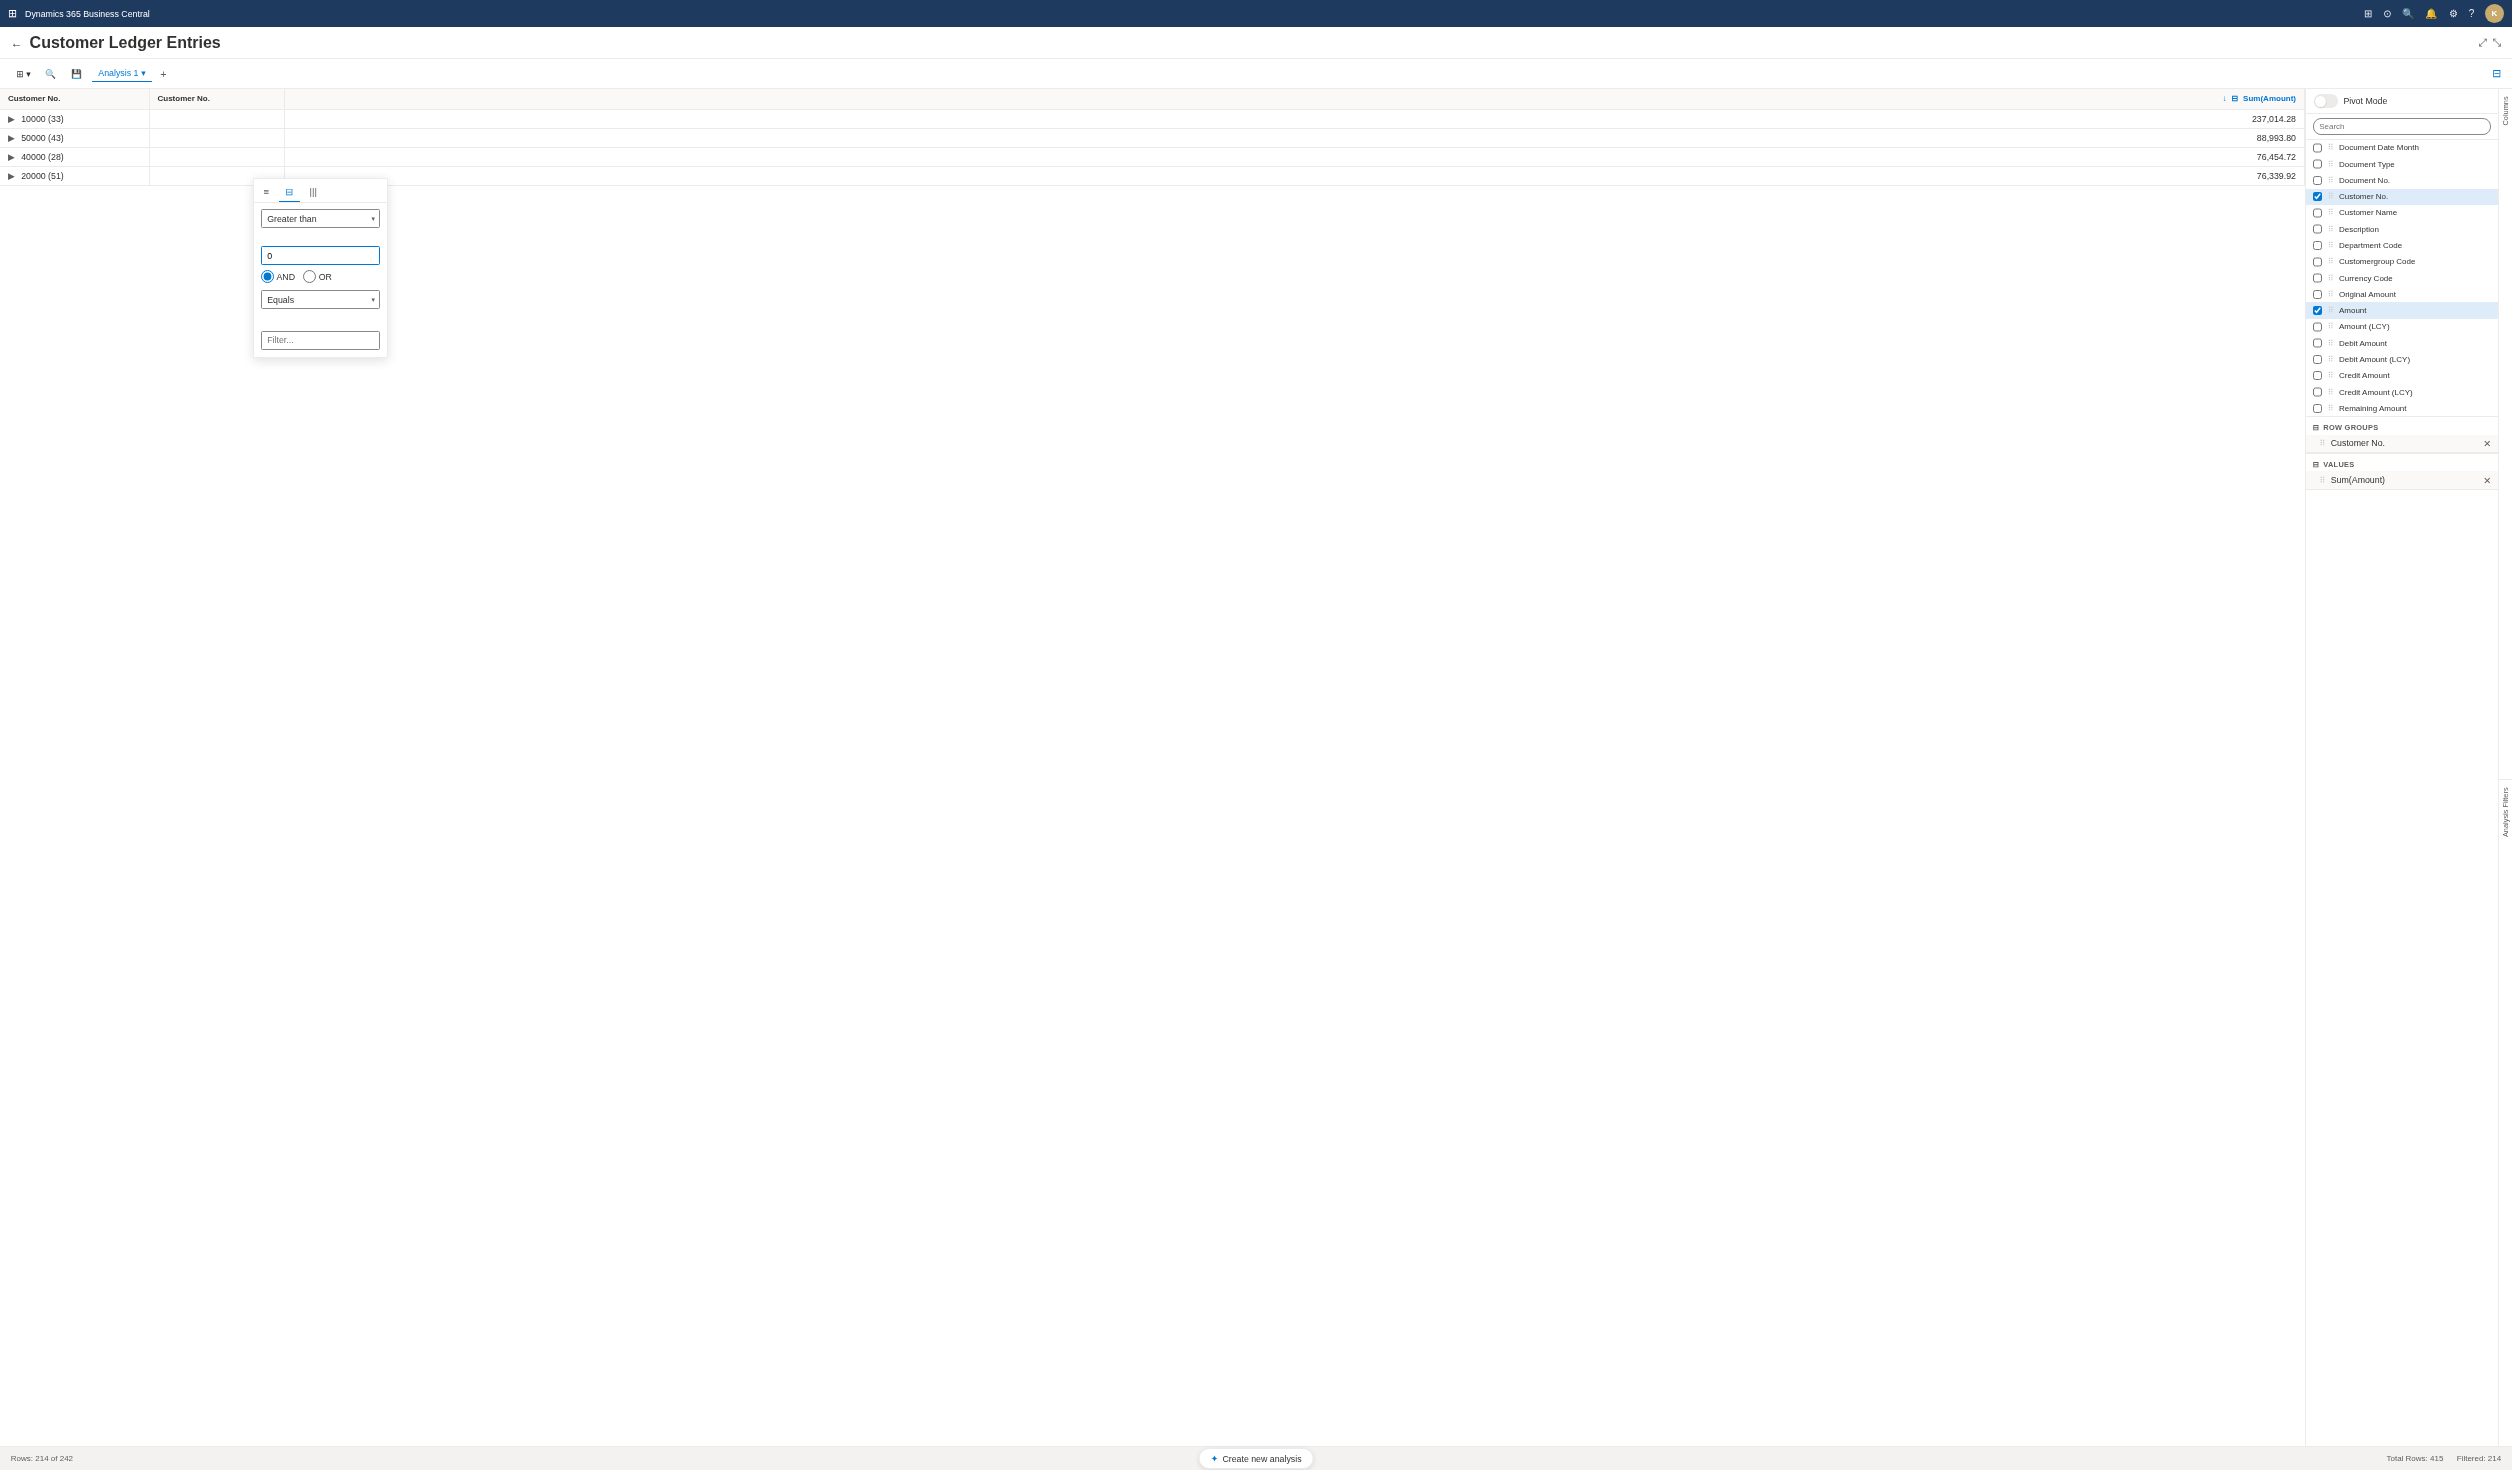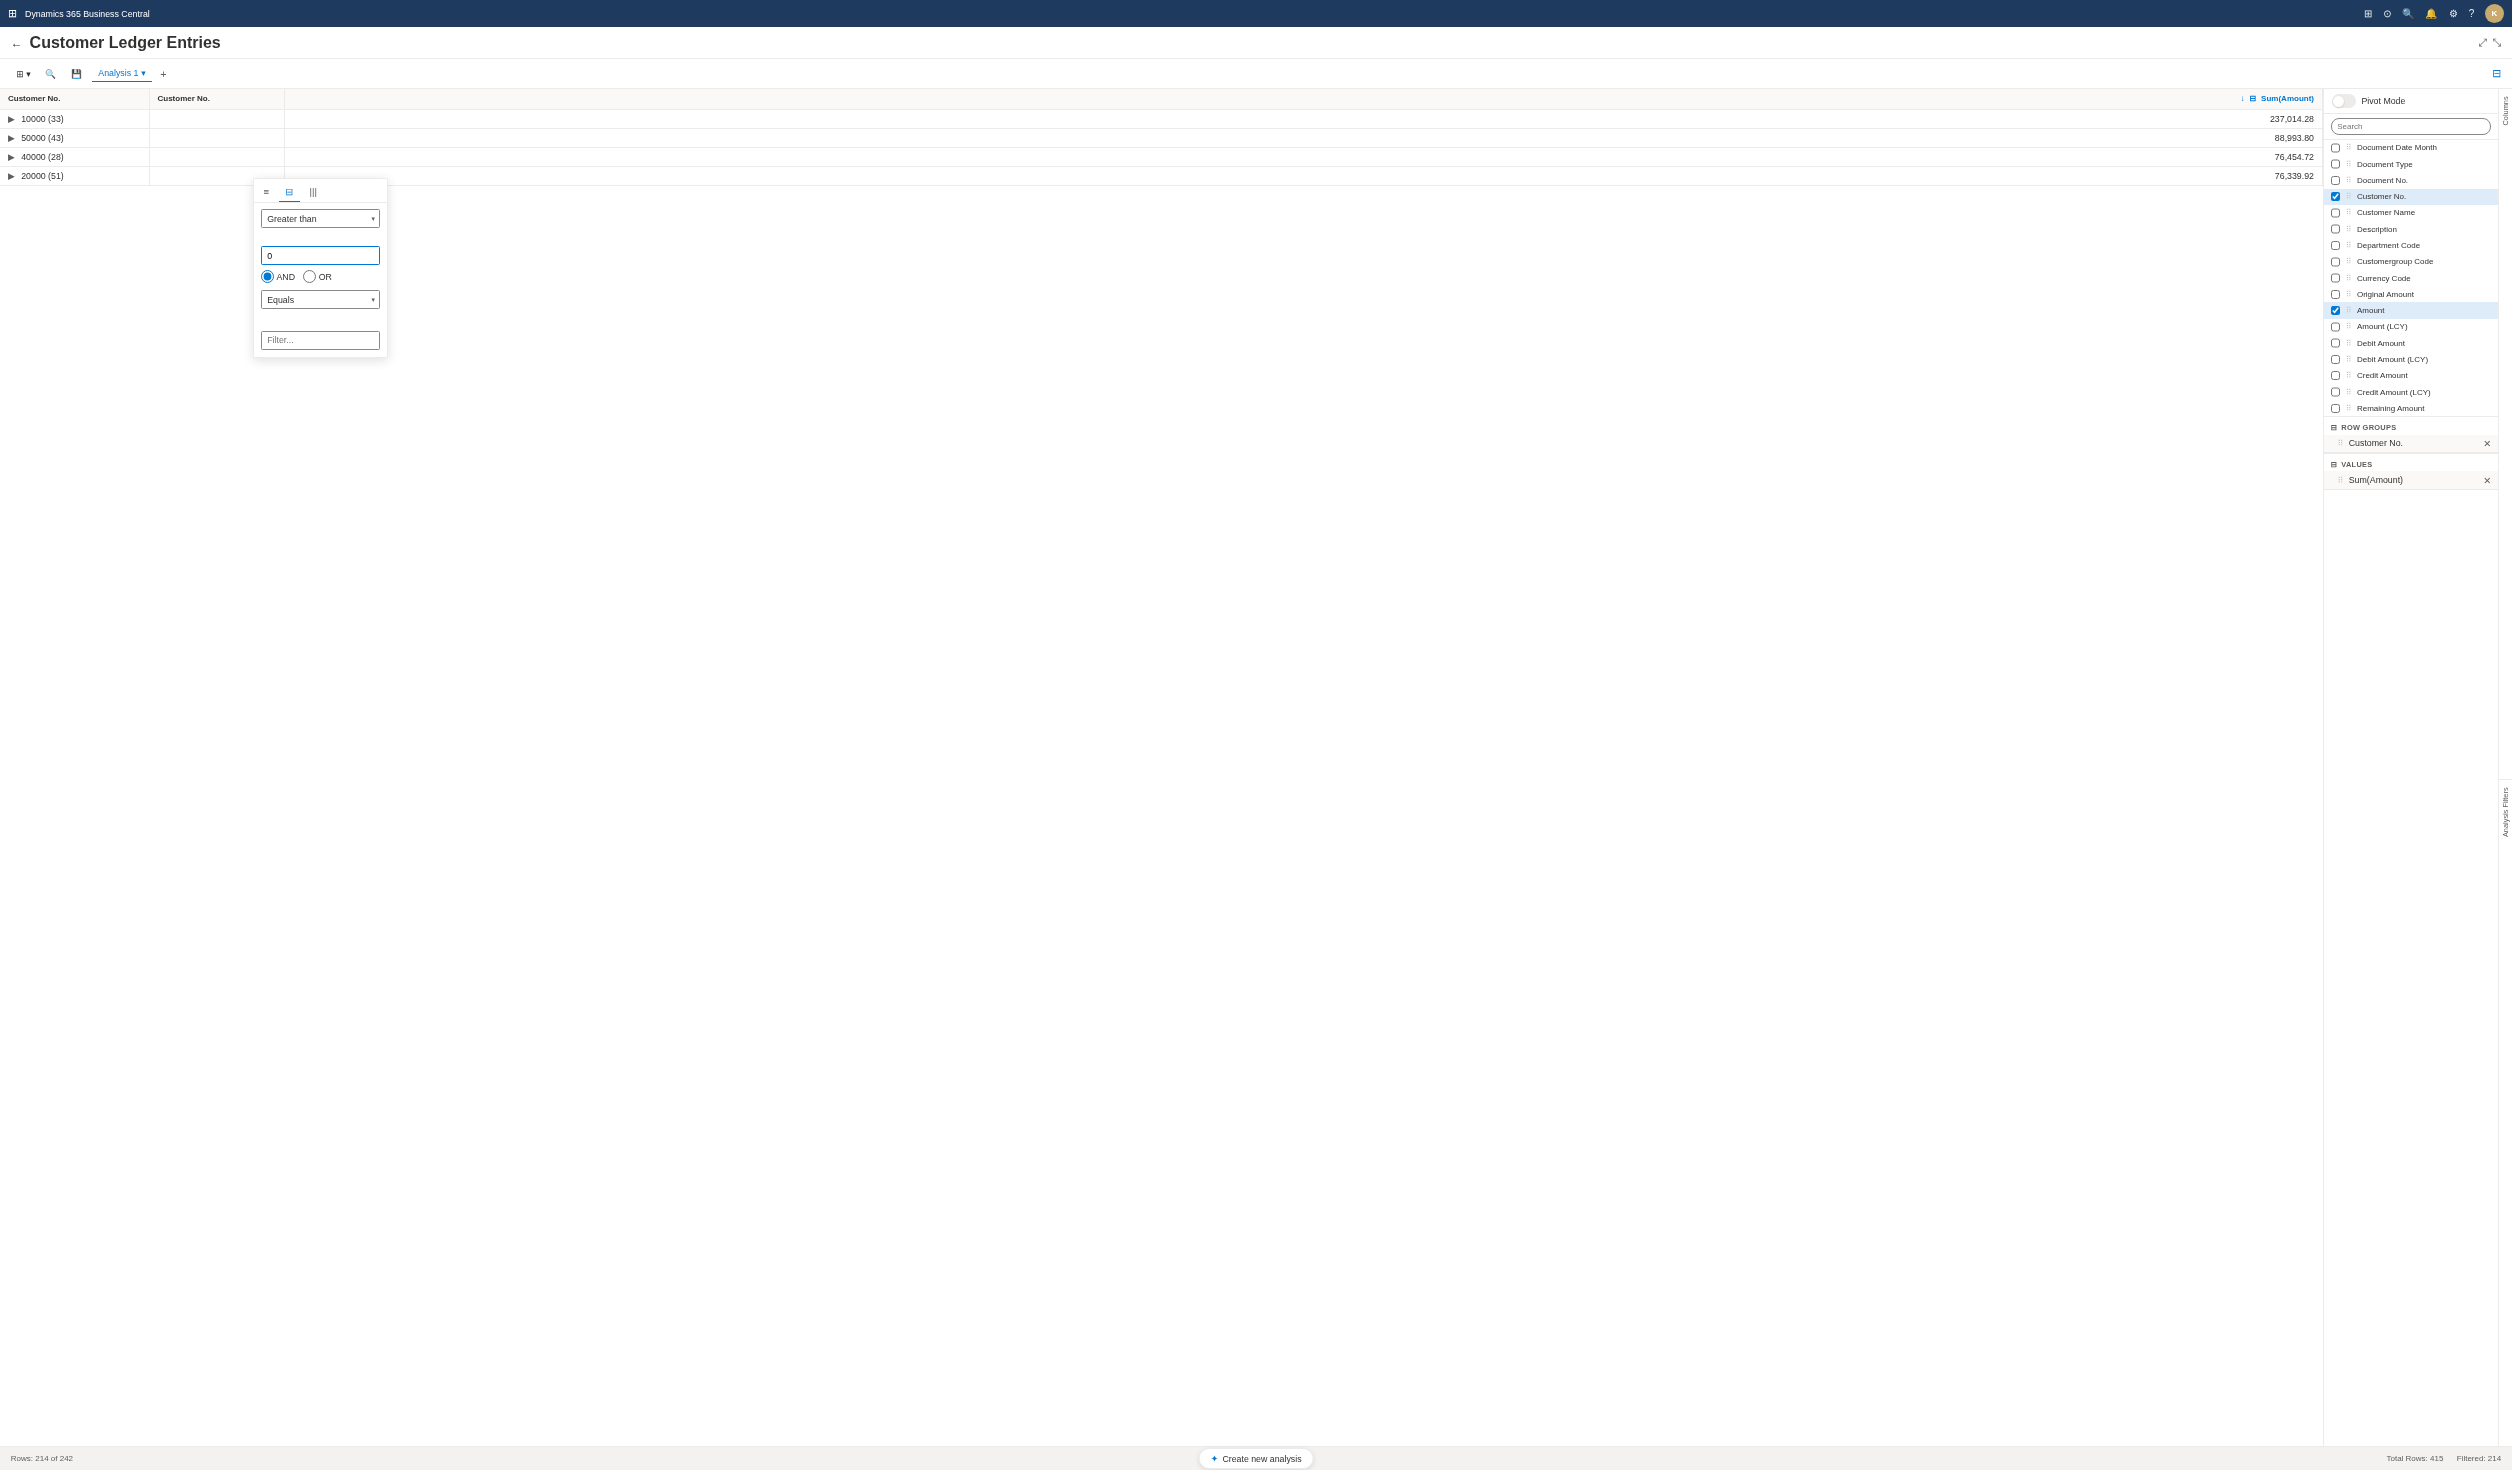--- a/index.html
+++ b/index.html
@@ -153,21 +153,21 @@
     .filter-radio { accent-color: #0078d4; }
     .filter-second-select { margin-top: 2.7px; }
     .filter-search-input {
       width: 100%; padding: 3.4px 5.4px;
       border: 0.7px solid #8a8886; border-radius: 1.4px;
       font-size: 8.8px; color: #a19f9d; margin-top: 4px;
     }
 
     
     .right-panel {
-      width: 189px;
+      width: 207px;
       background: white;
       border-left: 0.7px solid #edebe9;
       display: flex;
       flex-direction: column;
       overflow: hidden;
     }
     .right-panel-header {
       display: flex;
       align-items: center;
       padding: 5.4px 8px;

